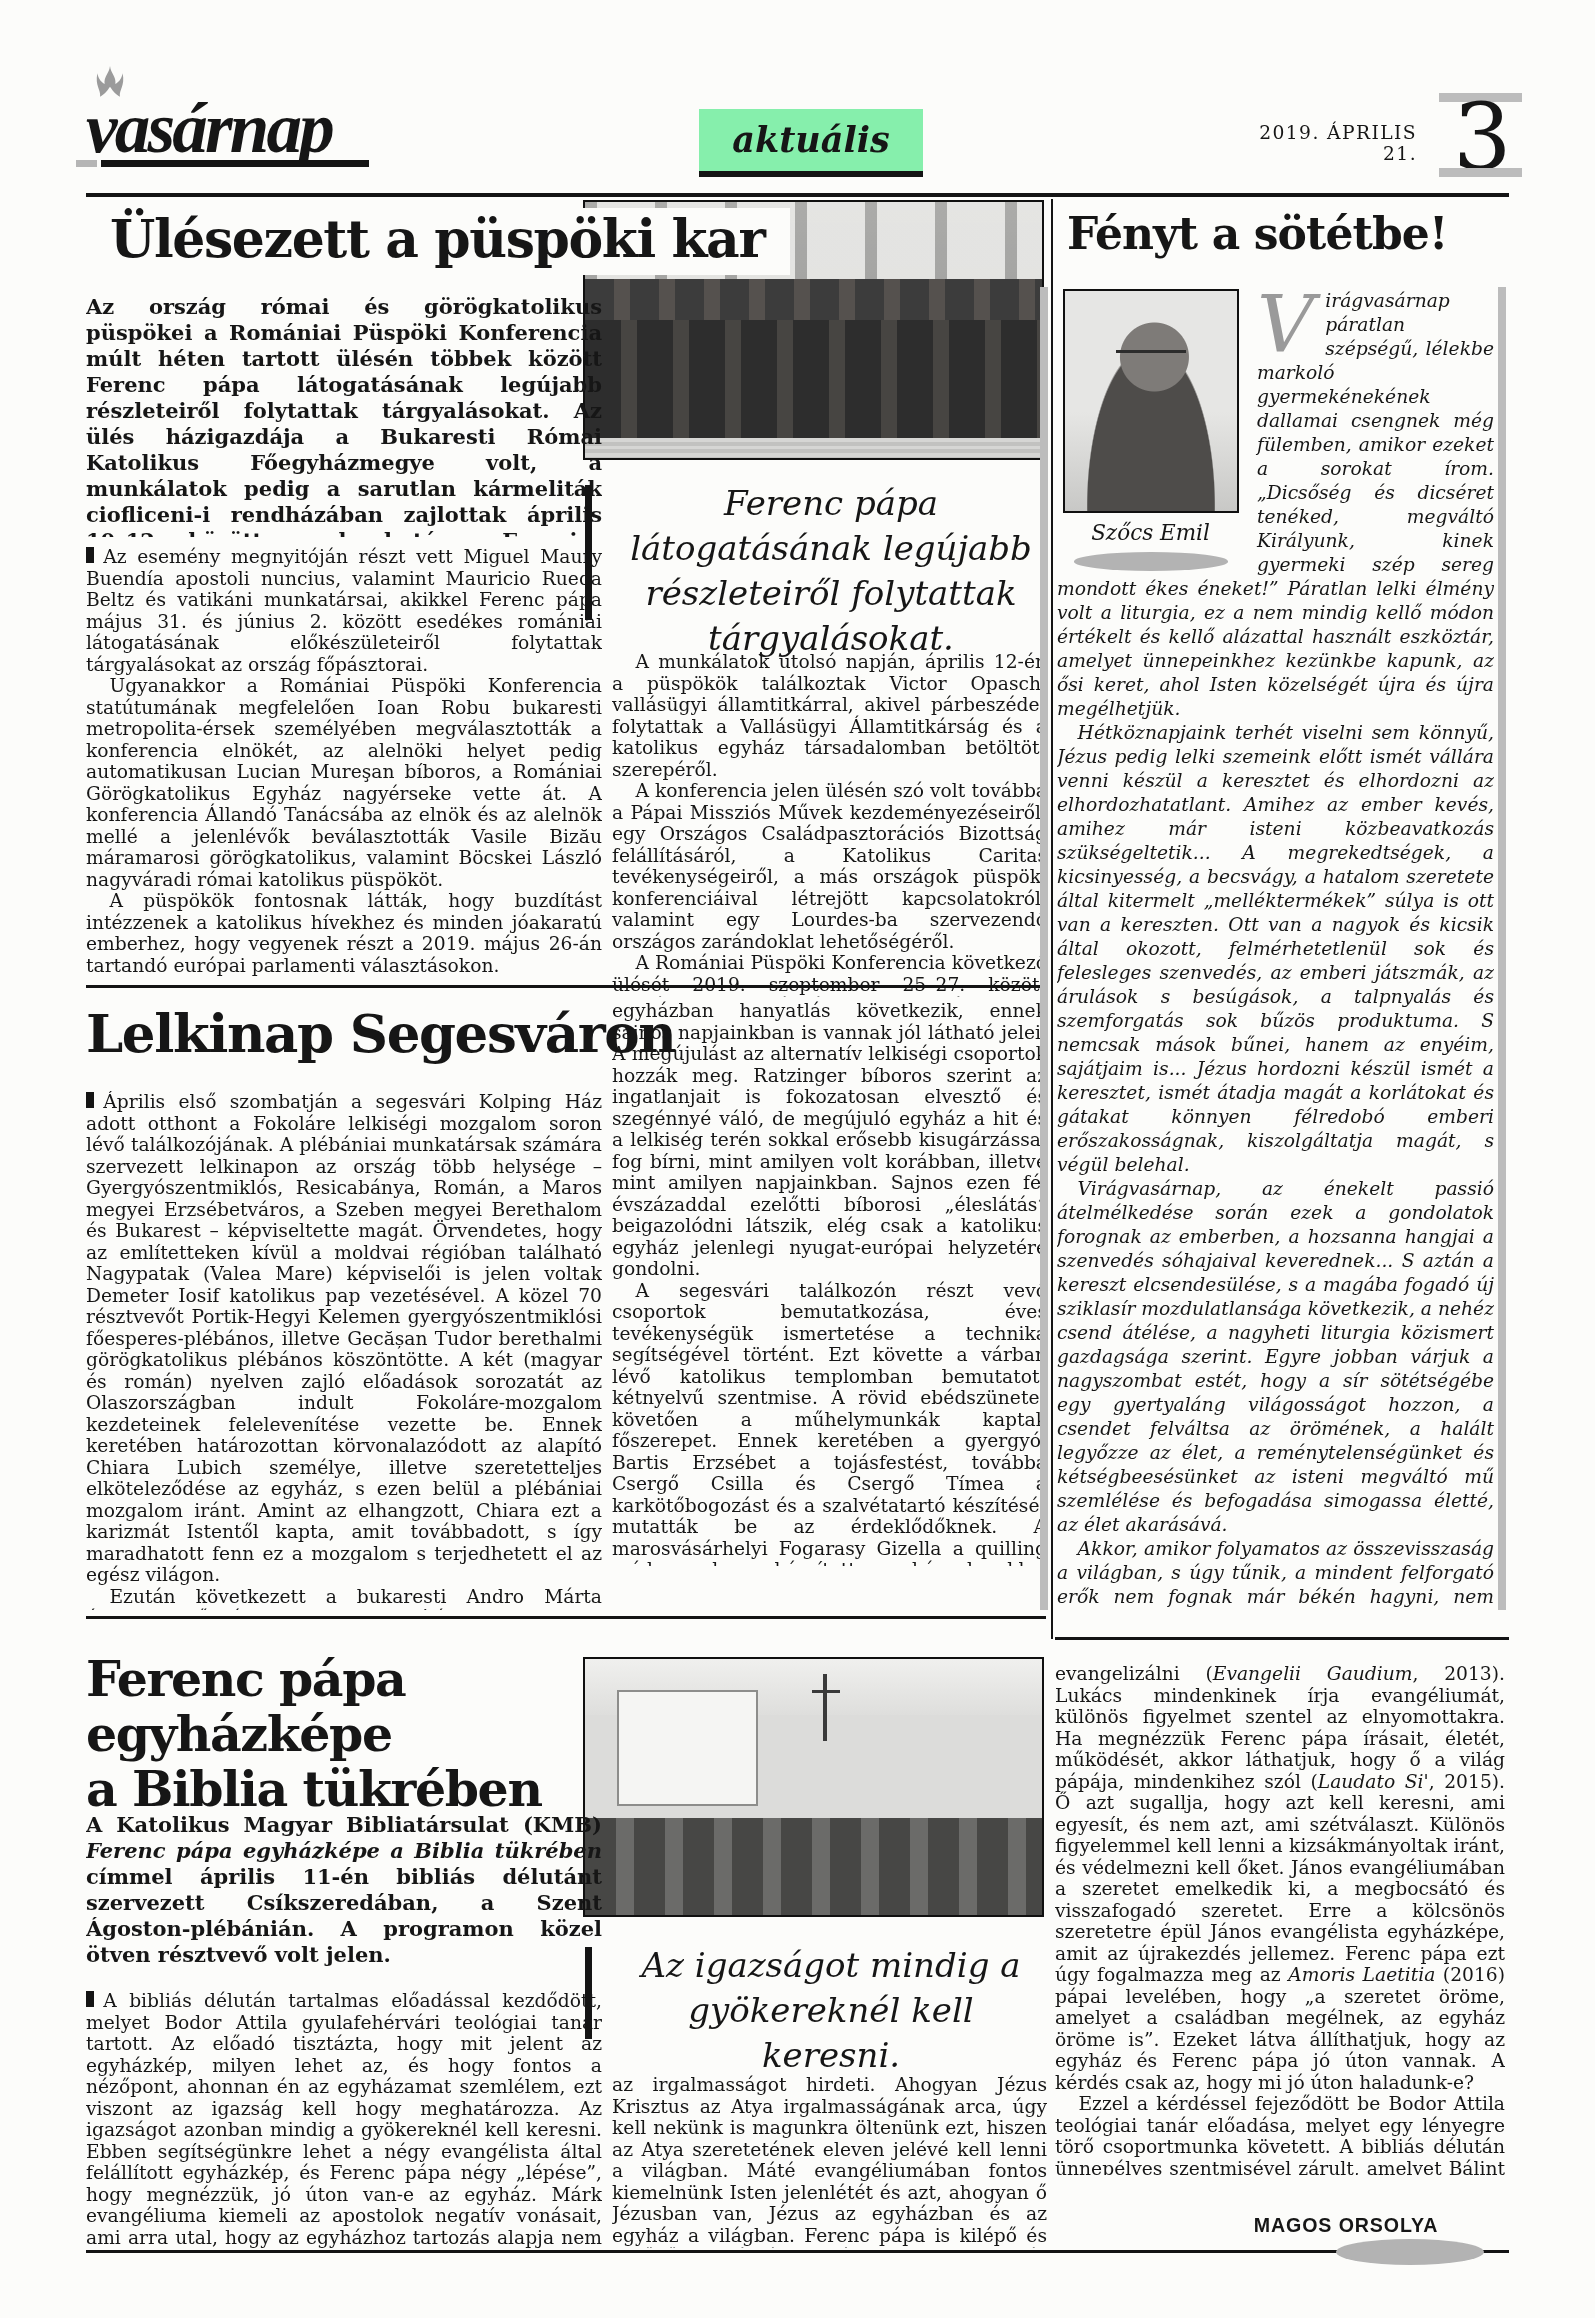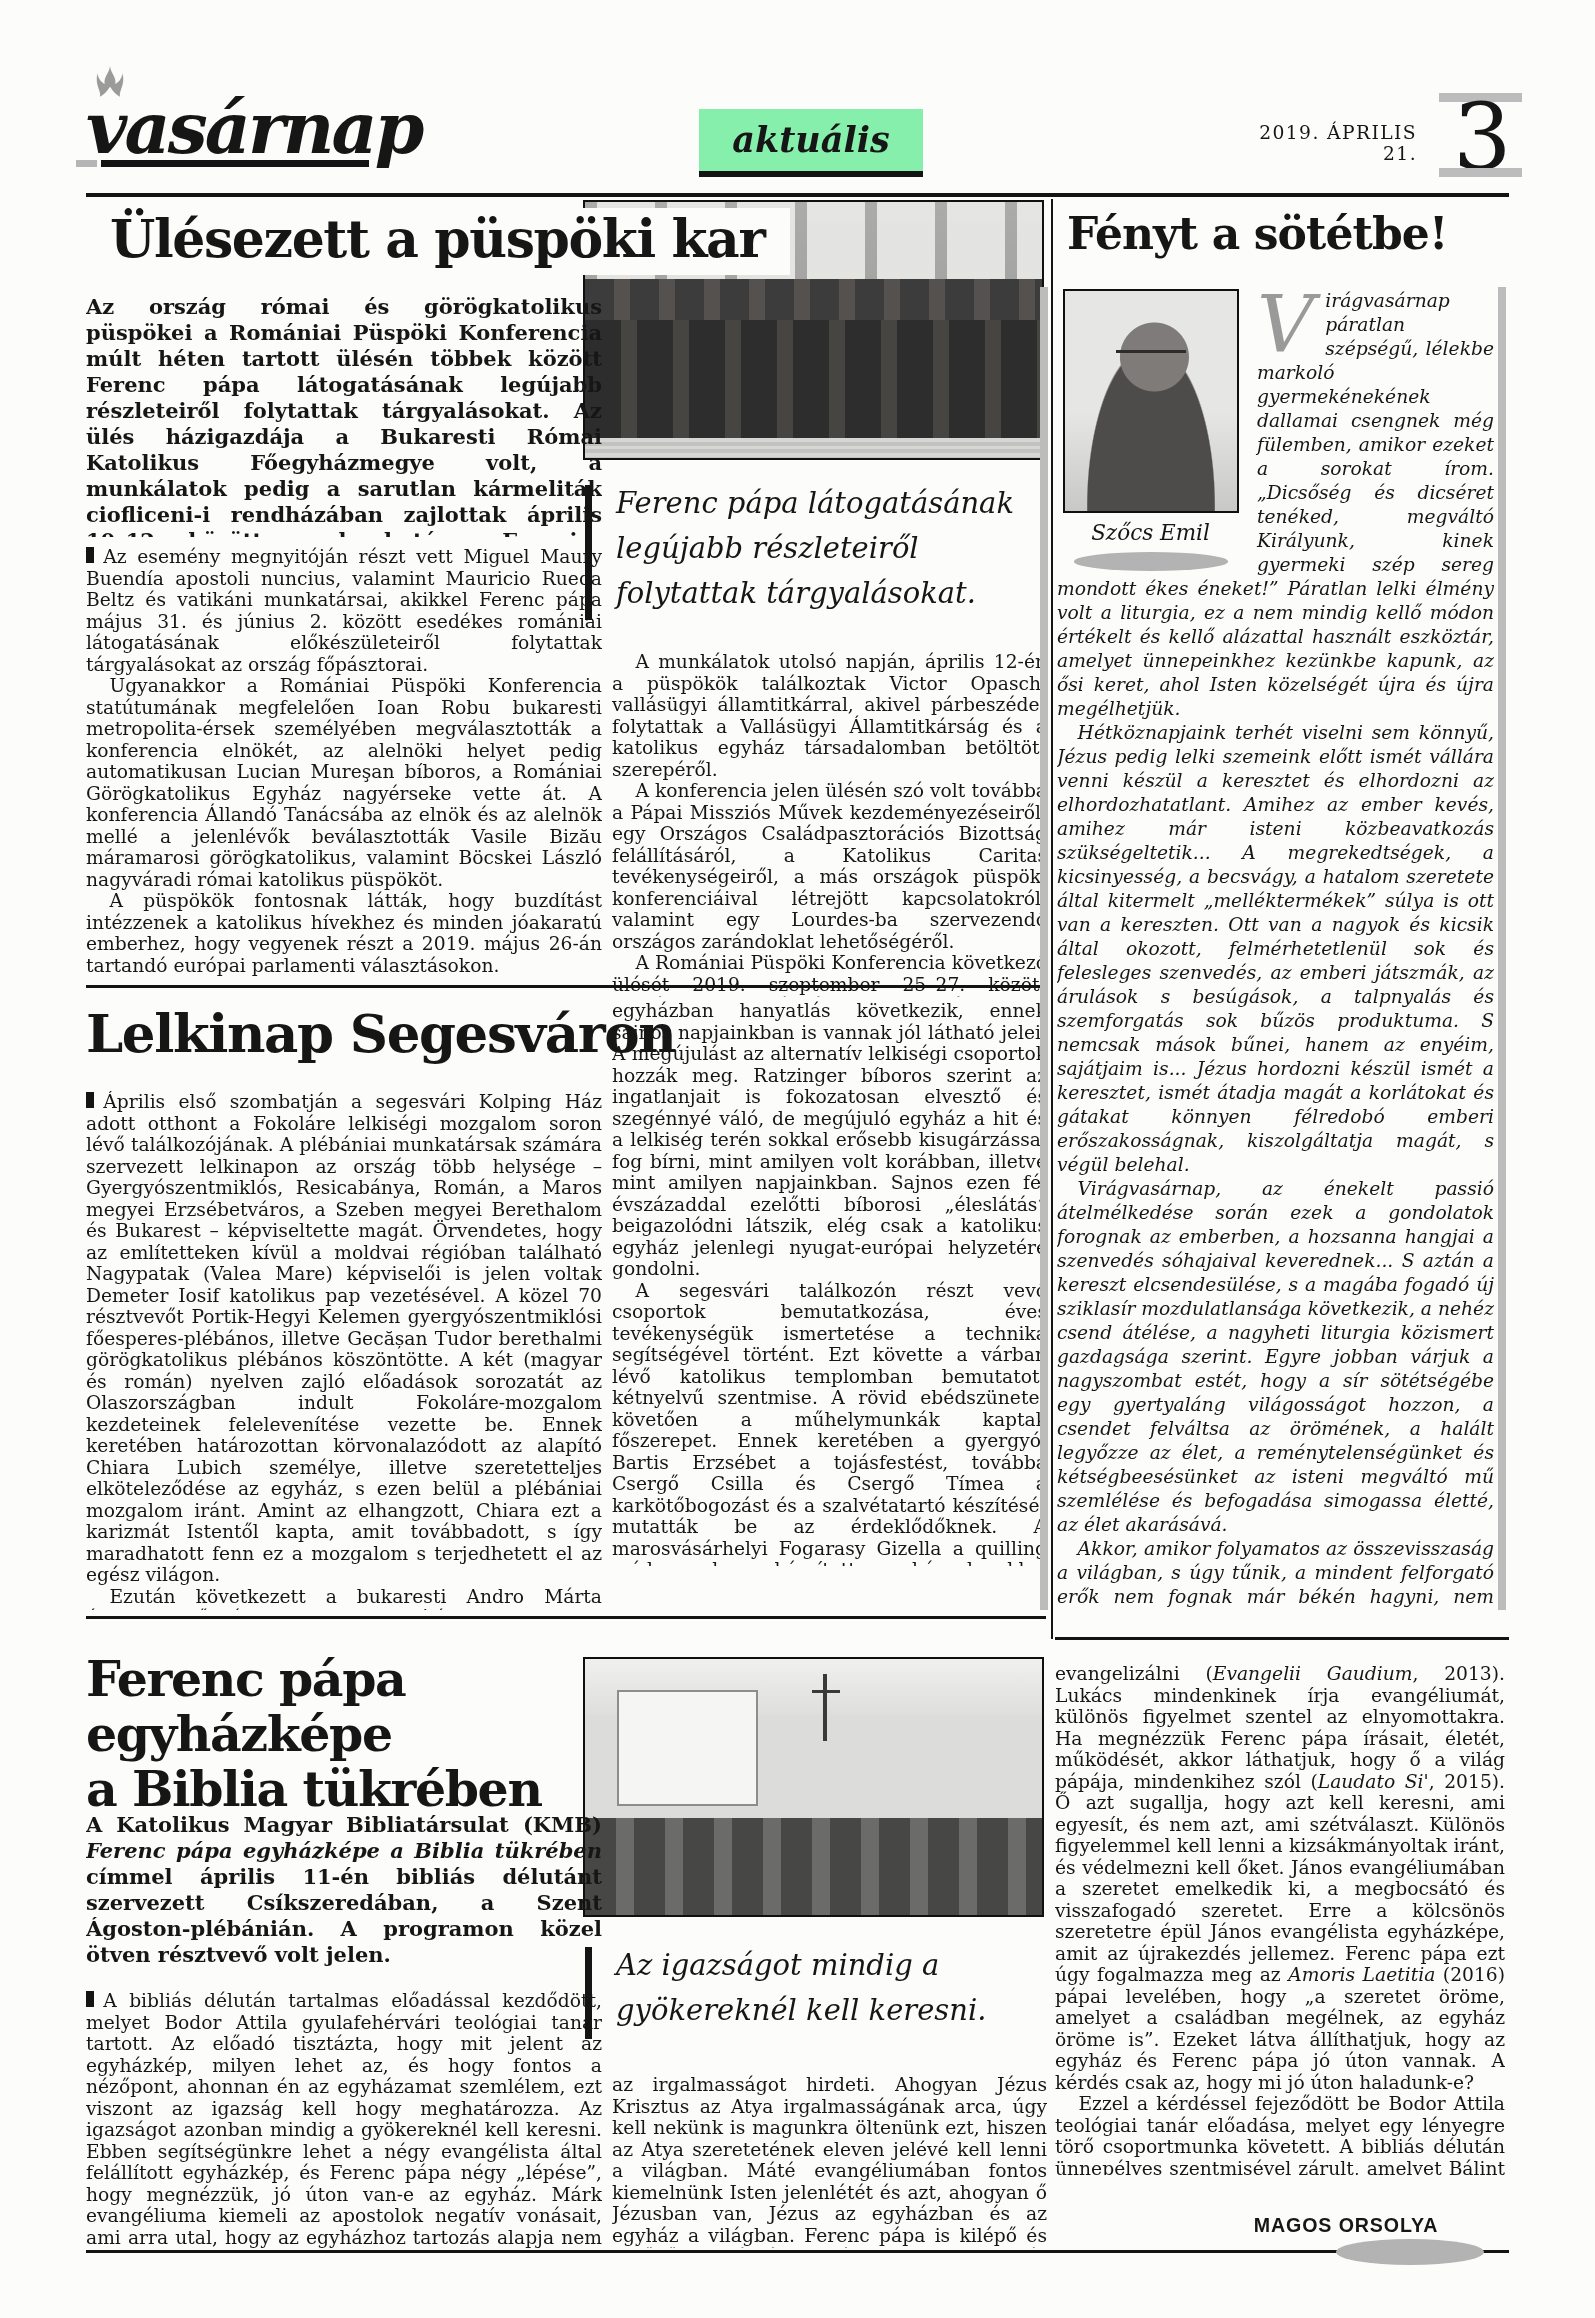--- a/index.html
+++ b/index.html
@@ -21,21 +21,21 @@
   .body-text p{margin:0;text-indent:23.4px;}
   .body-text p.pfirst{text-indent:0;}
   .lead{font-weight:bold;font-size:21px;line-height:26px;}
   .lead p{margin:0;}
   .headline{font-weight:bold;letter-spacing:-1.4px;line-height:1.05;white-space:nowrap;}
   .hl1{font-size:52px;background:#fcfcfa;padding:3.7px 26px 8.4px 0;}
   .hl2{font-size:53px;}
   .hl3{font-size:49px;line-height:55px;white-space:normal;}
   .hl-op{font-size:44px;letter-spacing:-0.9px;}
   .marker{display:inline-block;width:8px;height:16px;background:#141414;margin-right:9.3px;}
-  .quote{font-style:italic;font-size:29px;line-height:45px;text-align:left;}
+  .quote{font-style:italic;font-size:34px;line-height:45px;text-align:center;}
   .quote-bar{width:6.5px;background:#141414;}
   .opinion-text{font-style:italic;font-size:18.7px;line-height:24px;}
   .opinion-text p{margin:0;text-indent:20.6px;}
   .opinion-text p.pfirst{text-indent:0;}
   .dropcap{float:left;font-size:79px;line-height:61px;color:#9a9a9a;font-style:italic;
            padding:4.7px 11.2px 0 0;font-weight:400;}
   .portrait-wrap{float:left;width:187px;margin:0 13px 2.8px 0;text-align:center;}
   .caption{font-style:italic;font-size:21.5px;margin-top:8.4px;text-align:center;}
   .author-sans{font-family:"Liberation Sans", sans-serif;font-weight:bold;font-size:19.6px;
        letter-spacing:0.9px;text-align:center;}
@@ -72,21 +72,21 @@
 </head>
 <body>
 
 <div class="page">
 
   <div class="abs flame" style="left:92px;top:66px;">
     <svg width="36" height="47" viewBox="0 0 40 52">
       <path d="M20 0 C21 9 27 11 26 20 C31 17 33 13 34 8 C37 22 30 26 31 34 C26 31 24 29 20 23 C16 29 14 31 9 34 C10 26 3 22 6 8 C7 13 9 17 14 20 C13 11 19 9 20 0 Z" fill="#9b9b9b"></path>
     </svg>
   </div>
-  <div class="abs masthead" style="left:86px;top:93px;">vasárnap</div>
+  <div class="abs masthead" style="left:86px;top:93px;font-family:Liberation Serif, serif;">vasárnap</div>
   <div class="abs" style="left:76px;top:160px;width:20.6px;height:6.5px;background:#b5b5b5;"></div>
   <div class="abs rule" style="left:101px;top:160px;width:268px;height:6.5px;"></div>
 
   <div class="abs section-box" style="left:699px;top:109px;width:224px;height:62px;">
     <div class="section-label">aktuális</div>
   </div>
   <div class="abs rule" style="left:699px;top:171px;width:224px;height:6px;"></div>
 
   <div class="abs date" style="left:1225px;top:122px;width:192px;">2019. ÁPRILIS 21.</div>
   <div class="abs gray-rail" style="left:1439px;top:93px;width:83px;height:9px;"></div>

